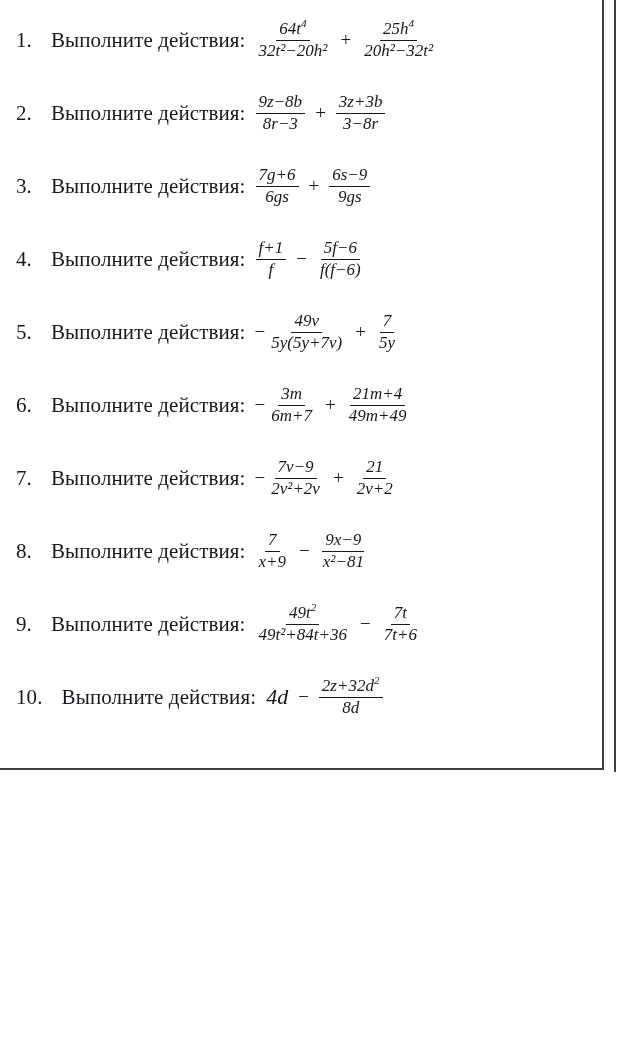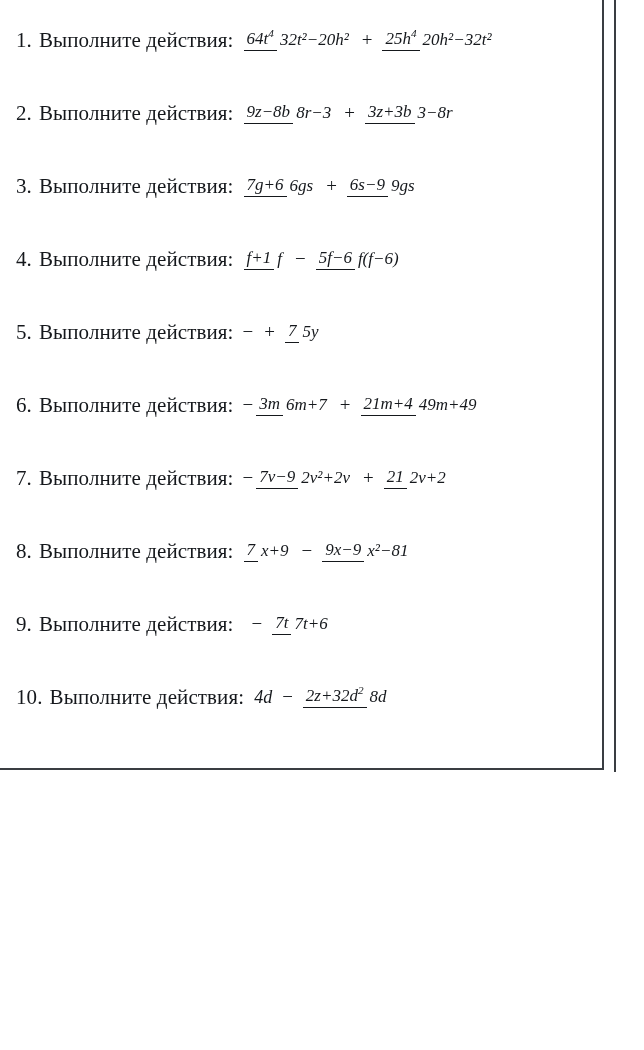--- a/index.html
+++ b/index.html
@@ -66,20 +66,21 @@
   }
   .problem-index {
     font-size: 21px;
     letter-spacing: 0.1px;
     padding-right: 7px;
   }
   .problem-prompt {
     font-size: 21px;
     letter-spacing: 0.1px;
     padding-right: 9px;
+    margin-left: 12px;
   }
 
   
   .expr {
     display: inline-flex;
     align-items: center;
     font-size: 17px;
     font-style: italic;
   }
   .expr .op {
@@ -87,26 +88,27 @@
     padding: 0 9px;
     font-size: 19px;
   }
   .expr .lead-minus {
     font-style: normal;
     padding-right: 2px;
     font-size: 19px;
   }
   .expr .plain {
     font-style: italic;
-    font-size: 18px;
+    font-size: 22px;
     padding: 0 1px;
   }
 
   .frac {
     display: inline-flex;
+    flex-direction: column;
     align-items: center;
     vertical-align: middle;
     line-height: 1.08;
     padding: 0 1px;
   }
   .frac .num,
   .frac .den {
     display: block;
     padding: 1px 3px;
     font-size: 17px;
@@ -193,20 +195,24 @@
             <span class="num"><span>5f−6</span></span>
             <span class="den">f(f−6)</span>
           </span>
         </span>
       </div>
       <div class="problem-row">
         <span class="problem-index">5.</span>
         <span class="problem-prompt">Выполните действия:</span>
         <span class="expr">
           <span class="lead-minus">−</span>
+          <span class="frac">
+            <span class="num"><span>49v</span></span>
+            <span class="den">5y(5y+7v)</span>
+          </span>
           <span class="op">+</span>
           <span class="frac">
             <span class="num"><span>7</span></span>
             <span class="den">5y</span>
           </span>
         </span>
       </div>
       <div class="problem-row">
         <span class="problem-index">6.</span>
         <span class="problem-prompt">Выполните действия:</span>
@@ -251,20 +257,24 @@
           <span class="frac">
             <span class="num"><span>9x−9</span></span>
             <span class="den">x²−81</span>
           </span>
         </span>
       </div>
       <div class="problem-row">
         <span class="problem-index">9.</span>
         <span class="problem-prompt">Выполните действия:</span>
         <span class="expr">
+          <span class="frac big">
+            <span class="num"><span>49t</span><sup>2</sup></span>
+            <span class="den">49t²+84t+36</span>
+          </span>
           <span class="op">−</span>
           <span class="frac">
             <span class="num"><span>7t</span></span>
             <span class="den">7t+6</span>
           </span>
         </span>
       </div>
       <div class="problem-row">
         <span class="problem-index">10.</span>
         <span class="problem-prompt">Выполните действия:</span>

